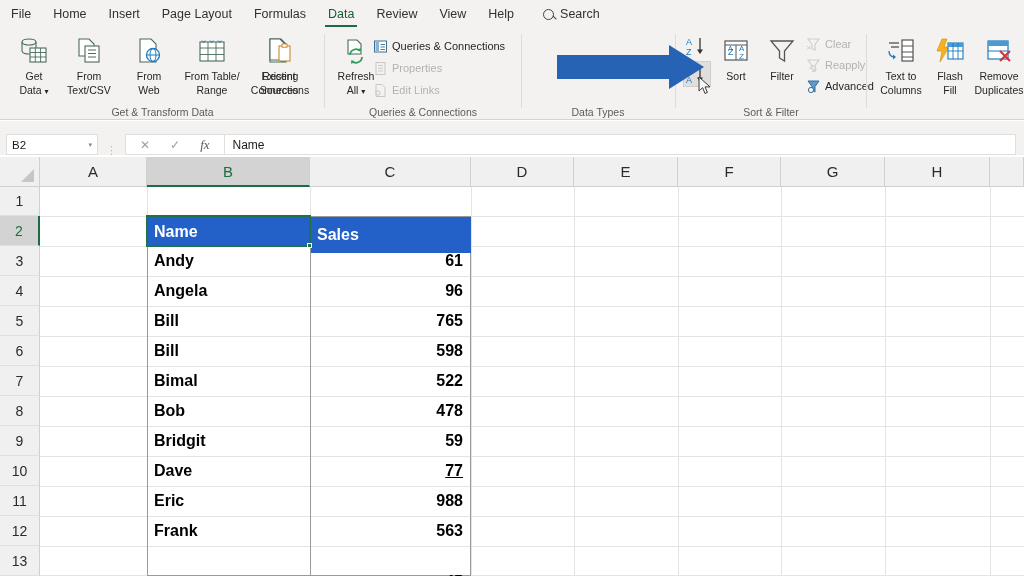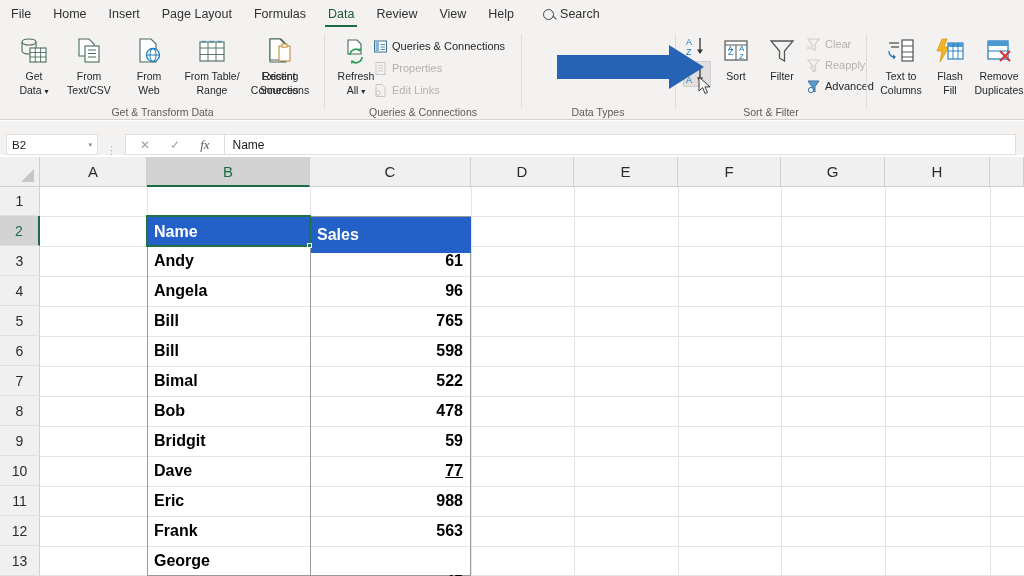--- a/index.html
+++ b/index.html
@@ -542,17 +542,16 @@
     <div class="cell name" style="left:148px; top:239px; width:161px; height:30px;">Bob</div>
     <div class="cell val" style="left:311px; top:239px; width:159px; height:30px;">478</div>
     <div class="cell name" style="left:148px; top:269px; width:161px; height:30px;">Bridgit</div>
     <div class="cell val" style="left:311px; top:269px; width:159px; height:30px;">59</div>
     <div class="cell name" style="left:148px; top:299px; width:161px; height:30px;">Dave</div>
     <div class="cell val" style="left:311px; top:299px; width:159px; height:30px;text-decoration:underline;">77</div>
     <div class="cell name" style="left:148px; top:329px; width:161px; height:30px;">Eric</div>
     <div class="cell val" style="left:311px; top:329px; width:159px; height:30px;">988</div>
     <div class="cell name" style="left:148px; top:359px; width:161px; height:30px;">Frank</div>
     <div class="cell val" style="left:311px; top:359px; width:159px; height:30px;">563</div>
-    <div class="cell name" style="left:148px; top:389px; width:161px; height:30px;">George</div>
     <div class="cell val" style="left:311px; top:406px; width:159px; height:38px;">45</div>
 
   </div>
 </div>
 
 </body></html>

